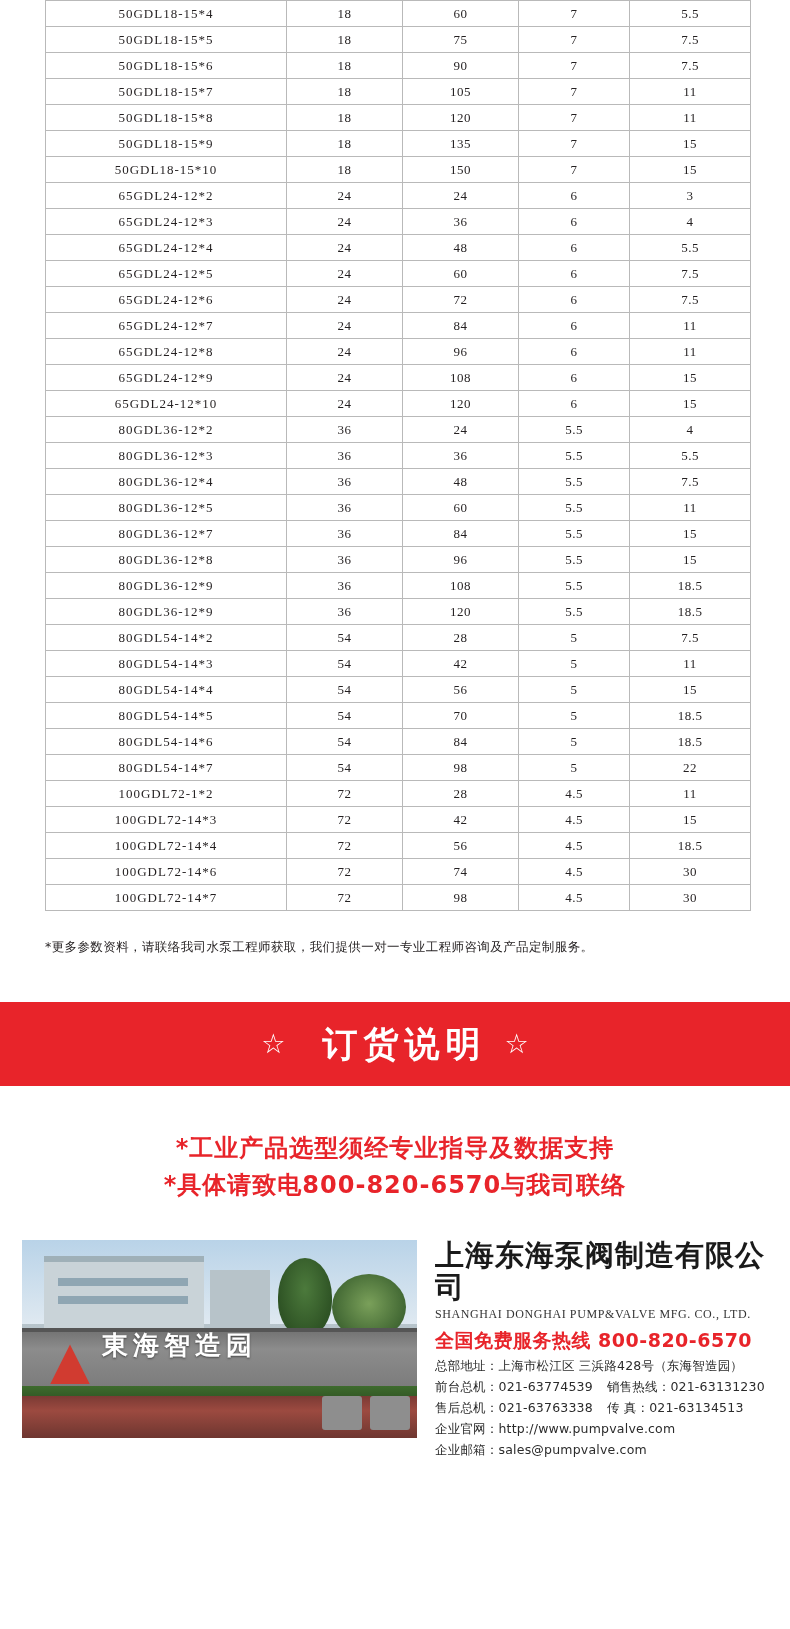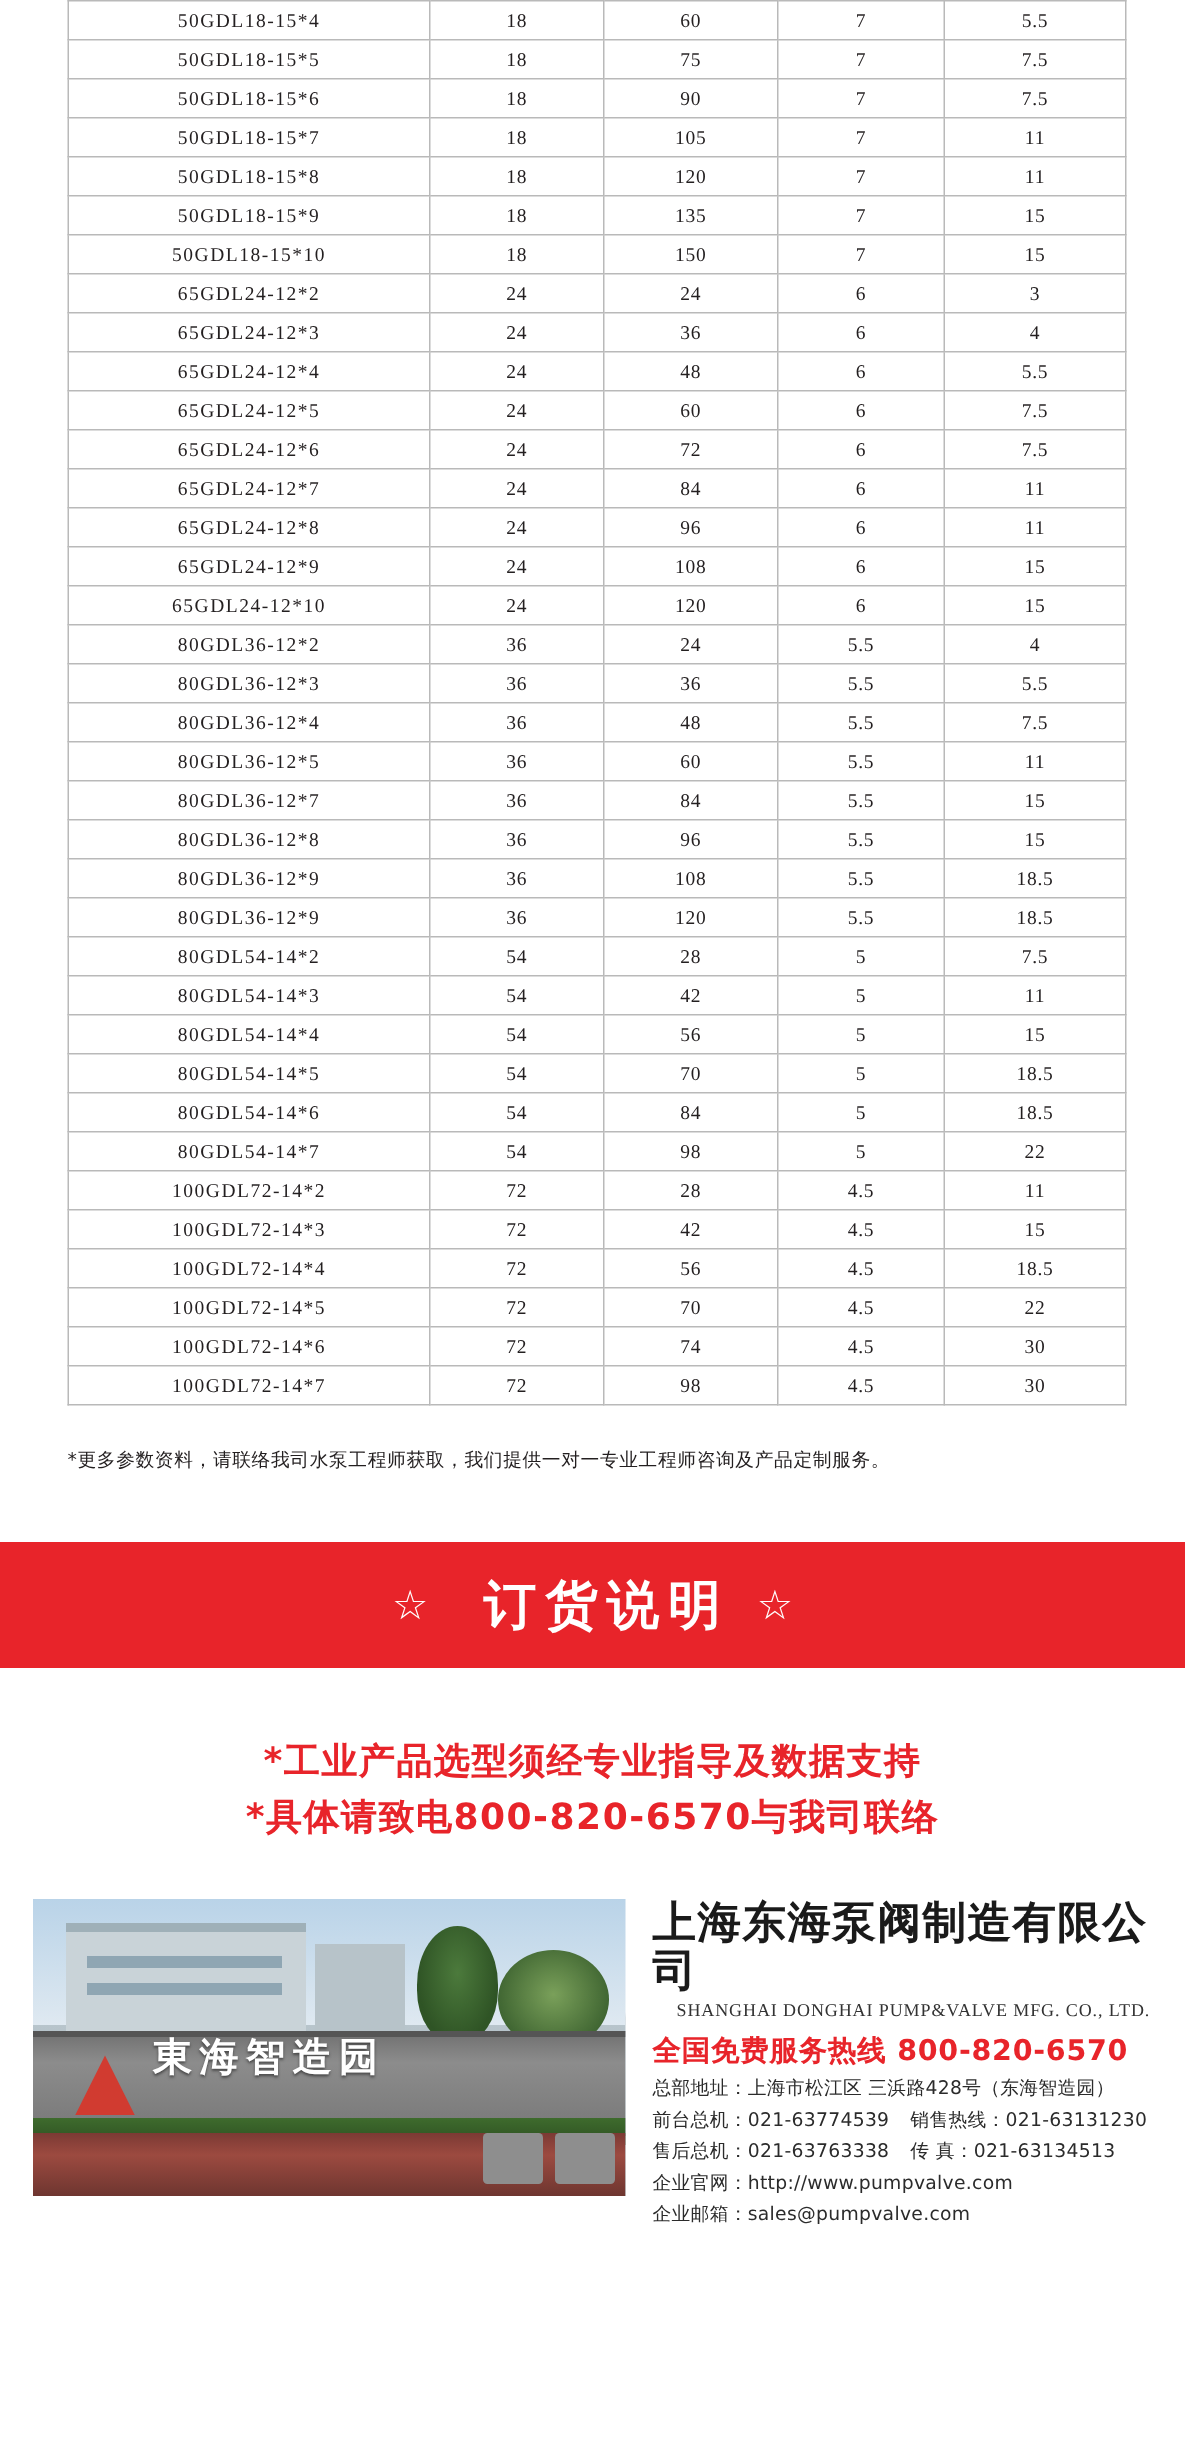--- a/index.html
+++ b/index.html
@@ -192,21 +192,20 @@
     letter-spacing: 1px;
     font-family: "DejaVu Sans", sans-serif;
     line-height: 1.1;
   }
   .company .en-name {
     font-size: 12px;
     color: #333;
     letter-spacing: 0.6px;
     font-family: "Liberation Serif", serif;
     margin-top: 3px;
-    margin-left: 16px;
   }
   .company .hotline {
     margin-top: 6px;
     font-size: 19px;
     font-weight: bold;
     color: #e8242a;
     letter-spacing: 0.5px;
     font-family: "DejaVu Sans", sans-serif;
   }
   .company .line {
@@ -430,46 +429,39 @@
             <td class="c5">18.5</td>
           </tr>
           <tr>
             <td class="model">80GDL54-14*7</td>
             <td class="c2">54</td>
             <td class="c3">98</td>
             <td class="c4">5</td>
             <td class="c5">22</td>
           </tr>
           <tr>
-            <td class="model">100GDL72-14*2</td>
+            <td class="model">100GDL72-1*2</td>
             <td class="c2">72</td>
             <td class="c3">28</td>
             <td class="c4">4.5</td>
             <td class="c5">11</td>
           </tr>
           <tr>
             <td class="model">100GDL72-14*3</td>
             <td class="c2">72</td>
             <td class="c3">42</td>
             <td class="c4">4.5</td>
             <td class="c5">15</td>
           </tr>
           <tr>
             <td class="model">100GDL72-14*4</td>
             <td class="c2">72</td>
             <td class="c3">56</td>
             <td class="c4">4.5</td>
             <td class="c5">18.5</td>
-          </tr>
-          <tr>
-            <td class="model">100GDL72-14*5</td>
-            <td class="c2">72</td>
-            <td class="c3">70</td>
-            <td class="c4">4.5</td>
-            <td class="c5">22</td>
           </tr>
           <tr>
             <td class="model">100GDL72-14*6</td>
             <td class="c2">72</td>
             <td class="c3">74</td>
             <td class="c4">4.5</td>
             <td class="c5">30</td>
           </tr>
           <tr>
             <td class="model">100GDL72-14*7</td>

